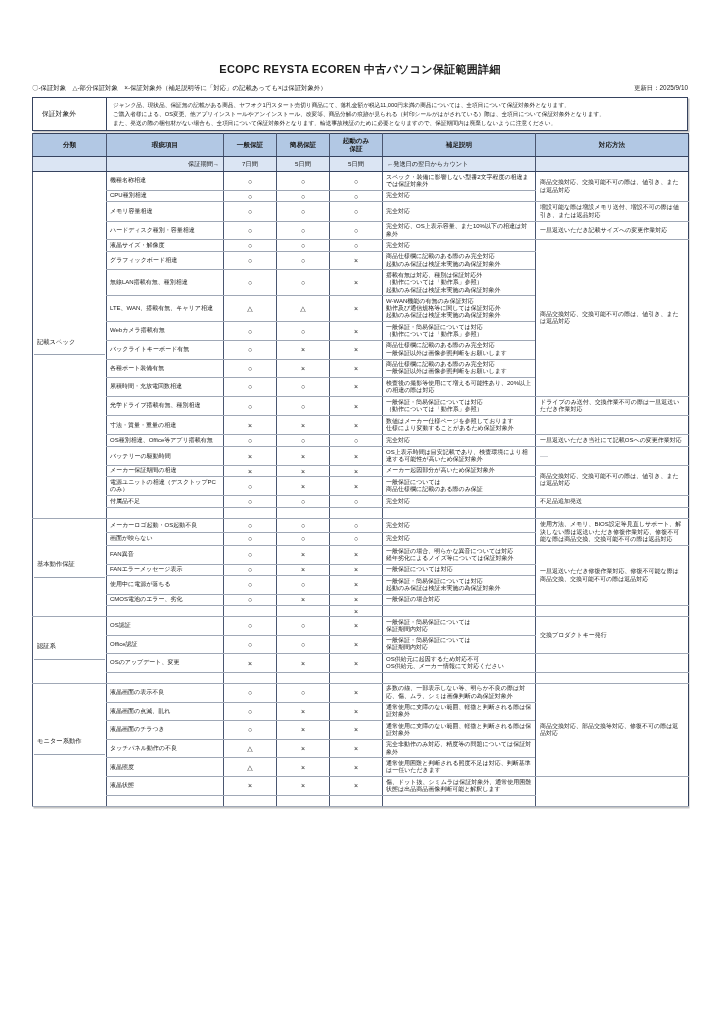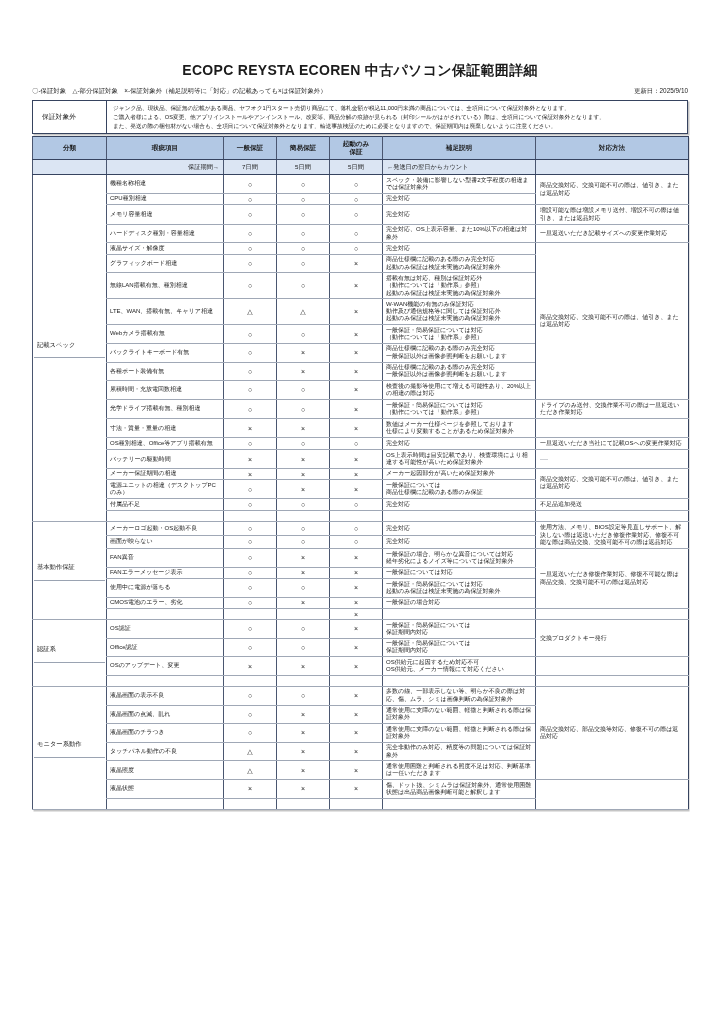--- a/index.html
+++ b/index.html
@@ -3,21 +3,21 @@
 <meta charset="utf-8">
 <style>
   html,body{margin:0;padding:0;}
   body{
     width:720px;height:1018px;background:#ffffff;overflow:hidden;
     font-family:"Liberation Sans","DejaVu Sans",sans-serif;color:#1b1b1b;
     -webkit-font-smoothing:antialiased;
   }
   .sheet{width:656px;margin:0 auto;padding-top:62px;}
   .doc-title{
-    text-align:center;font-size:14px;font-weight:bold;letter-spacing:.3px;margin:0 0 7px 0;
+    text-align:center;font-size:11px;font-weight:bold;letter-spacing:.3px;margin:0 0 7px 0;
   }
   .legend-row{
     display:flex;justify-content:space-between;align-items:flex-end;
     font-size:6.4px;margin-bottom:4px;
   }
   .legend-row .upd{font-size:6.4px;}
   
   .info-box{
     display:flex;border:1.5px solid #36435f;background:#fff;
     box-shadow:1.5px 1.5px 0 rgba(90,90,90,.35);

